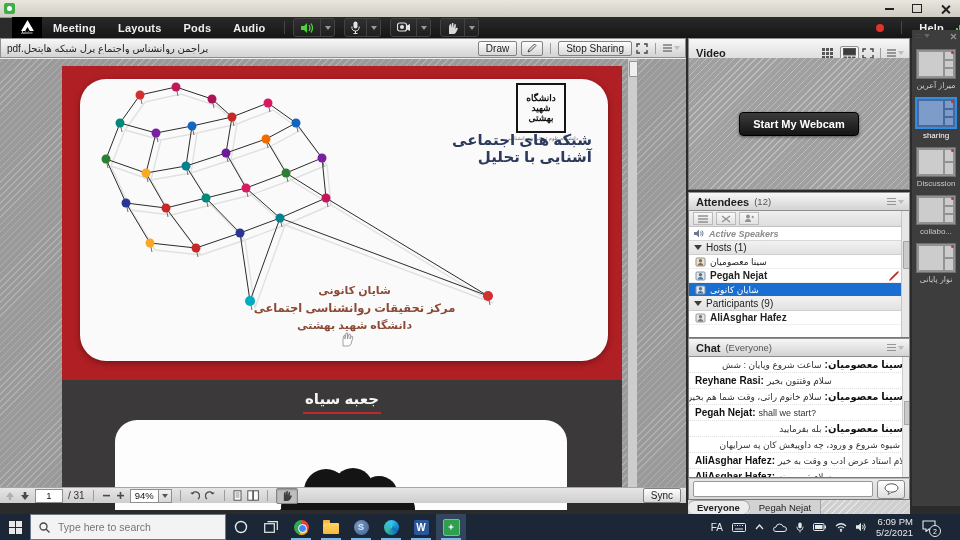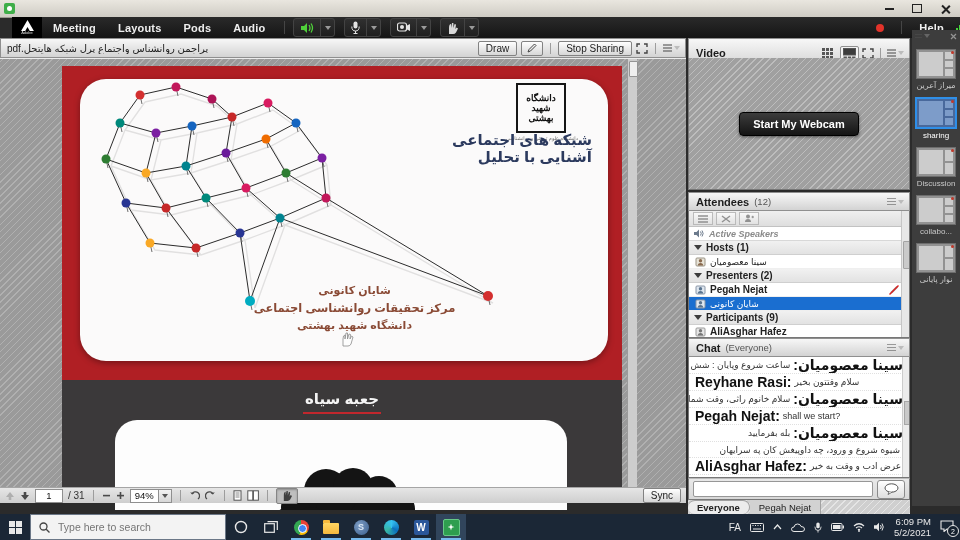--- a/index.html
+++ b/index.html
@@ -88,35 +88,35 @@
   #att-header{left:688px;top:192px;width:222px;height:19px;}
   #att-body{left:688px;top:211px;width:222px;height:127px;background:#fff;border:1px solid #777;border-top:none;
             box-sizing:border-box;overflow:hidden;font-size:10px;color:#222;}
   #att-toolbar{height:15px;background:linear-gradient(#efefef,#dedede);border-bottom:1px solid #c2c2c2;
                display:flex;align-items:center;gap:3px;padding-left:4px;}
   .att-tool{width:18px;height:11px;border:1px solid #b0b0b0;background:linear-gradient(#fcfcfc,#e3e3e3);
             display:flex;align-items:center;justify-content:center;opacity:.8;}
   #active-speakers{height:13px;display:flex;align-items:center;gap:4px;padding-left:5px;border-bottom:1px solid #d8d8d8;
                    color:#8a8a8a;font-style:italic;font-size:9px;font-weight:bold;}
   .att-group{height:13px;display:flex;align-items:center;gap:4px;padding-left:5px;
-             background:linear-gradient(#f1f1f1,#e2e2e2);border-bottom:1px solid #cfcfcf;font-weight:bold;}
+             background:linear-gradient(#f1f1f1,#e2e2e2);border-bottom:1px solid #cfcfcf;font-weight:normal;}
   .tri{width:0;height:0;border-left:4px solid transparent;border-right:4px solid transparent;border-top:5px solid #3c3c3c;}
   .att-row{height:13px;display:flex;align-items:center;gap:4px;padding-left:6px;border-bottom:1px solid #efefef;}
   .att-row.sel{background:#1a6ed0;color:#fff;}
   .att-name{white-space:nowrap;}
   #att-scroll{position:absolute;right:0;top:0;width:8px;height:127px;background:#e7e7e7;border-left:1px solid #c6c6c6;box-sizing:border-box;}
   #att-thumb{position:absolute;left:0.5px;top:30px;width:6px;height:26px;background:#cacaca;border:1px solid #a3a3a3;border-radius:1px;}
   
   #chat-header{left:688px;top:338px;width:222px;height:19px;}
   #chat-scope{font-size:9.5px;color:#555;margin-left:5px;}
   #chat-body{left:688px;top:357px;width:222px;height:121px;background:#fff;border:1px solid #777;border-top:none;
              box-sizing:border-box;overflow:hidden;}
   .chat-msg{min-height:15px;display:flex;align-items:center;gap:3px;padding:0 6px;border-bottom:1px dotted #e0e0e0;
             font-size:9px;color:#333;white-space:nowrap;overflow:hidden;}
-  .chat-msg b{font-size:14px;color:#111;}
+  .chat-msg b{font-size:10px;color:#111;}
   #chat-scroll{position:absolute;right:0;top:0;width:7px;height:121px;background:#ececec;border-left:1px solid #cccccc;box-sizing:border-box;}
   #chat-thumb{position:absolute;left:0.5px;top:44px;width:5px;height:22px;background:#c9c9c9;border:1px solid #a6a6a6;}
   #chat-inputrow{left:688px;top:478px;width:222px;height:22px;background:linear-gradient(#e9e9e9,#d8d8d8);
                  border:1px solid #777;border-top:1px solid #bbb;box-sizing:border-box;display:flex;align-items:center;gap:4px;padding:0 4px;}
   #chat-input{flex:1;height:14px;border:1px solid #979797;border-radius:2px;font-size:10px;padding:0 4px;background:#fff;}
   #chat-send{width:26px;height:17px;background:linear-gradient(#fefefe,#dedede);border:1px solid #8b8b8b;border-radius:3px;
              display:flex;align-items:center;justify-content:center;}
   #chat-tabs{left:688px;top:500px;width:222px;height:14px;background-color:#cfcfcf;
              background-image:repeating-linear-gradient(315deg,rgba(255,255,255,.45) 0 1px,transparent 1px 5px);
              display:flex;align-items:stretch;}
@@ -152,21 +152,21 @@
   .chrome::after{content:"";position:absolute;left:4px;top:4px;width:7px;height:7px;border-radius:50%;background:#4285f4;border:1.5px solid #fff;}
   .folder{width:16px;height:11px;background:linear-gradient(#ffd563,#f6b93d);border-radius:1px;position:relative;margin-top:3px;}
   .folder::before{content:"";position:absolute;left:0;top:-3px;width:7px;height:3px;background:#f6b93d;border-radius:1px 1px 0 0;}
   .skype{background:radial-gradient(circle at 35% 35%,#7c9cc4,#3b5f8e);display:flex;align-items:center;justify-content:center;
          color:#dce8f5;font-size:9px;font-weight:bold;}
   .edge{background:conic-gradient(#35c1f1,#0b6fbd,#38b6a5,#35c1f1);}
   .word{width:15px;height:15px;background:#2b579a;border-radius:2px;color:#fff;font-size:10px;font-weight:bold;
         display:flex;align-items:center;justify-content:center;}
   .connect{width:15px;height:15px;background:#2e9e4f;border:1px solid #67c987;border-radius:2px;display:flex;align-items:center;justify-content:center;}
   .connect i{width:7px;height:7px;background:#fff;clip-path:polygon(50% 0,62% 38%,100% 50%,62% 62%,50% 100%,38% 62%,0 50%,38% 38%);}
-  #tray{margin-left:auto;display:flex;align-items:center;gap:9px;padding-right:6px;font-size:10px;justify-content:center;}
+  #tray{margin-left:auto;display:flex;align-items:center;gap:9px;padding-right:24px;font-size:10px;justify-content:center;}
   #clock{text-align:right;font-size:9.5px;line-height:11px;}
   .tray-svg{display:block;}
   #notif{position:relative;}
   #notif .badge{position:absolute;right:-5px;bottom:-3px;background:#16212e;border:1px solid #e8e8e8;border-radius:50%;
                 width:10px;height:10px;font-size:7px;display:flex;align-items:center;justify-content:center;color:#fff;}
   .rtl{direction:rtl;}
   .fs9{font-size:9px;} 
 </style>
 </head>
 <body>
@@ -511,24 +511,20 @@
   </div>
   <div class="att-row">
     <svg width="11" height="10" viewBox="0 0 11 10">
         <rect x="1" y="1" width="9" height="8" rx="1" fill="#e8e4d8" stroke="#9a9486"></rect>
         <circle cx="5.5" cy="3.8" r="1.7" fill="#8a6a4f"></circle>
         <path d="M2.8 8.6 Q2.8 6 5.5 6 Q8.2 6 8.2 8.6 Z" fill="#8a6a4f"></path>
       </svg>
     <span class="att-name rtl fs9">سینا معصومیان</span>
   </div>
 
-  <div class="att-group">
-    <span class="tri"></span>
-    <span>Presenters (2)</span>
-  </div>
   <div class="att-row">
     <svg width="11" height="10" viewBox="0 0 11 10">
         <rect x="1" y="1" width="9" height="8" rx="1" fill="#dfe7f0" stroke="#8a96a6"></rect>
         <circle cx="5.5" cy="3.8" r="1.7" fill="#5a748f"></circle>
         <path d="M2.8 8.6 Q2.8 6 5.5 6 Q8.2 6 8.2 8.6 Z" fill="#5a748f"></path>
       </svg>
     <span class="att-name" style="font-weight:bold">Pegah Nejat</span>
     <span style="margin-left:auto;margin-right:10px;display:flex">
       <svg width="10" height="10" viewBox="0 0 10 10">
           <path d="M1 9 L2 6.5 L7.5 1 L9 2.5 L3.5 8 Z" fill="#9a9a9a"></path>

